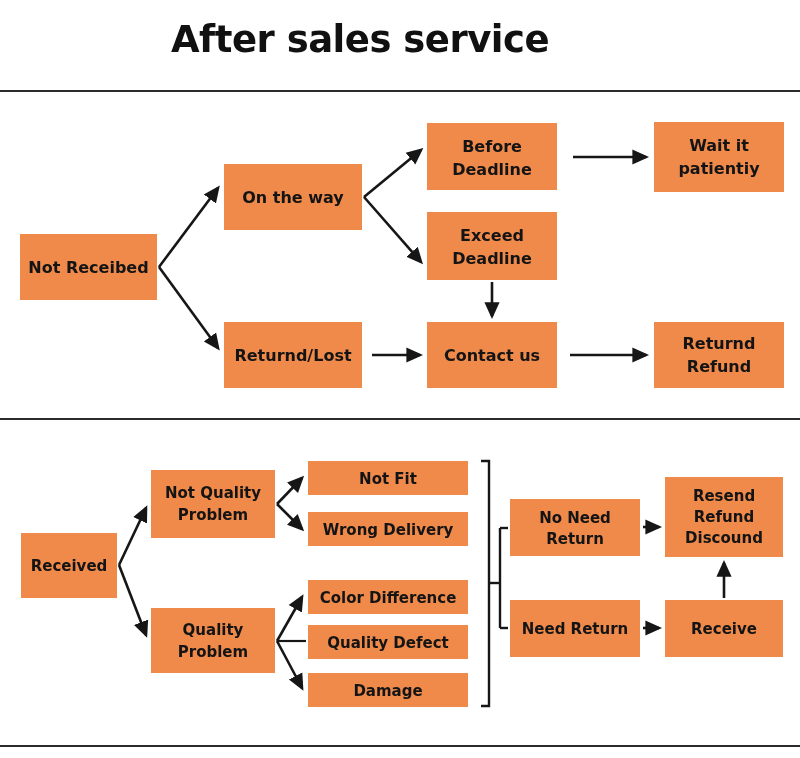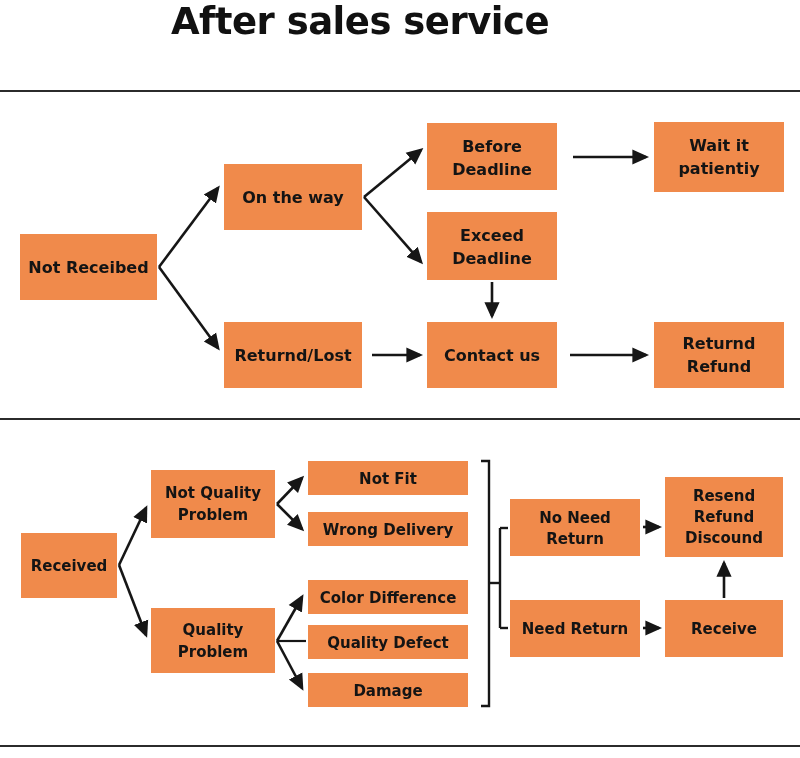--- a/index.html
+++ b/index.html
@@ -15,21 +15,21 @@
   }
   #page {
     position: relative;
     width: 800px;
     height: 758px;
     background: #ffffff;
   }
   .title {
     position: absolute;
     left: 0;
-    top: 0;
+    top: 18px;
     width: 720px;
     text-align: center;
     font-family: "DejaVu Sans", sans-serif;
     font-size: 37px;
     font-weight: bold;
     color: #111111;
     letter-spacing: -0.5px;
   }
   .divider {
     position: absolute;

